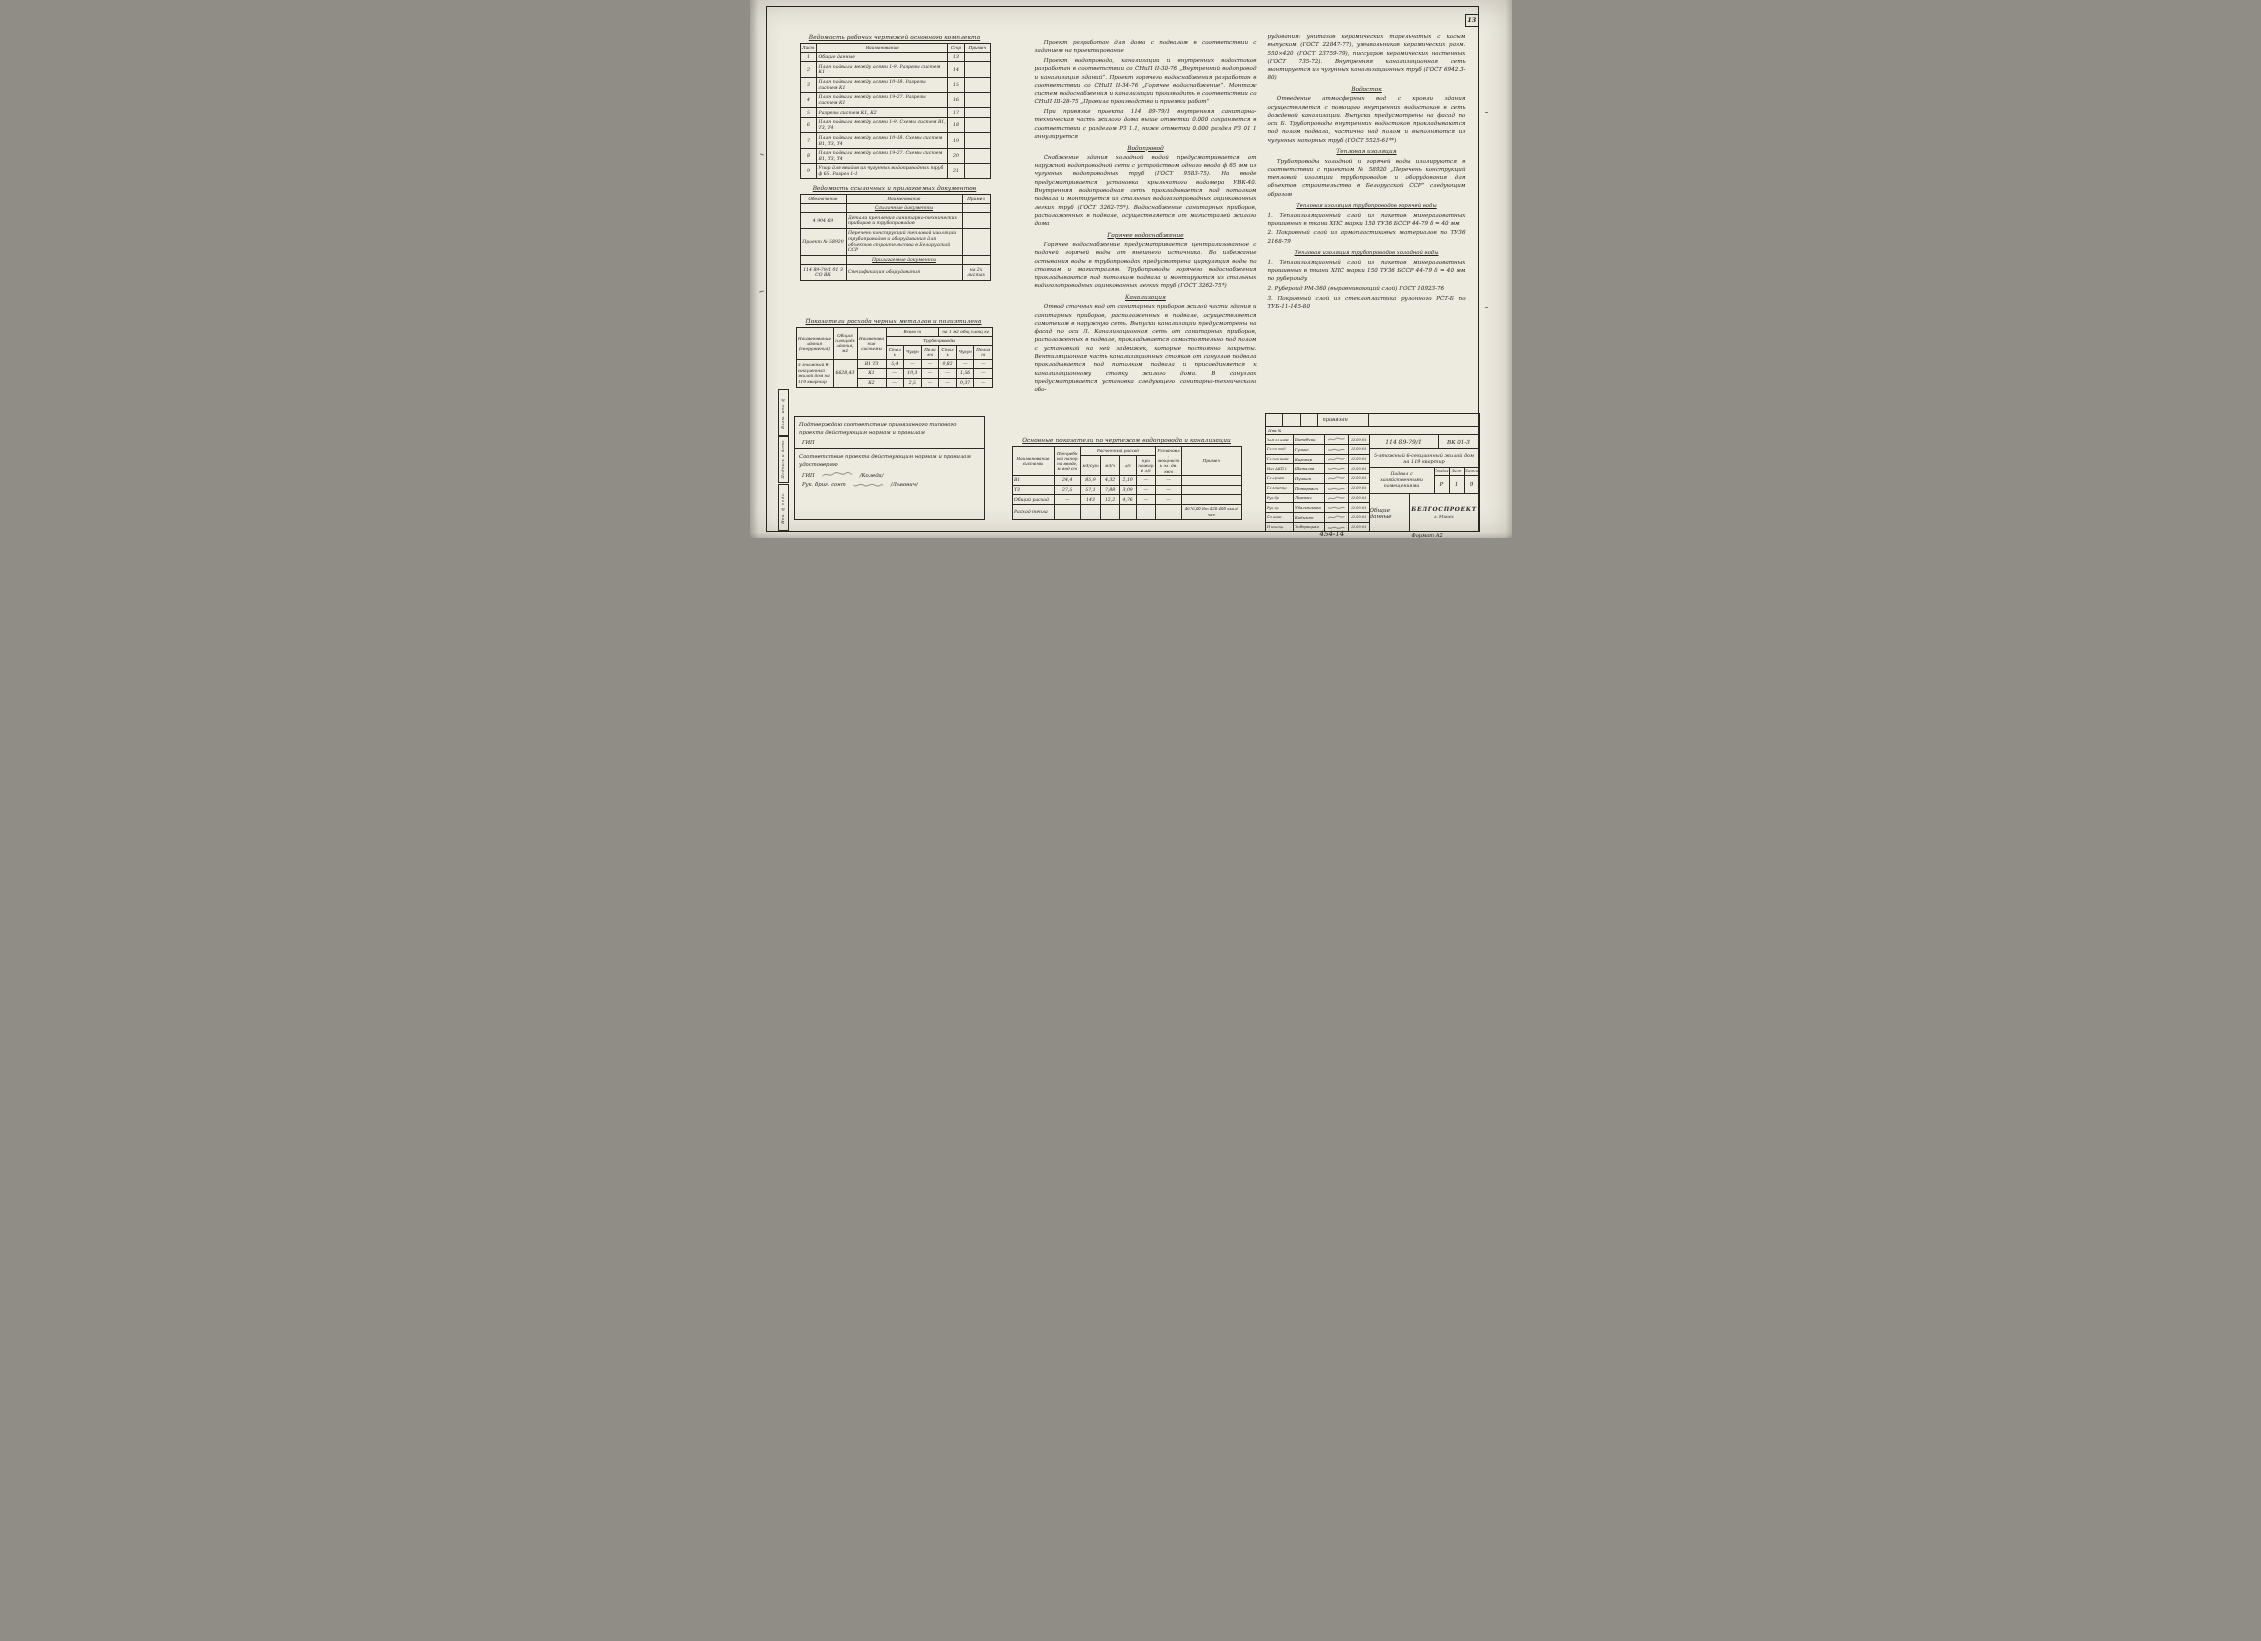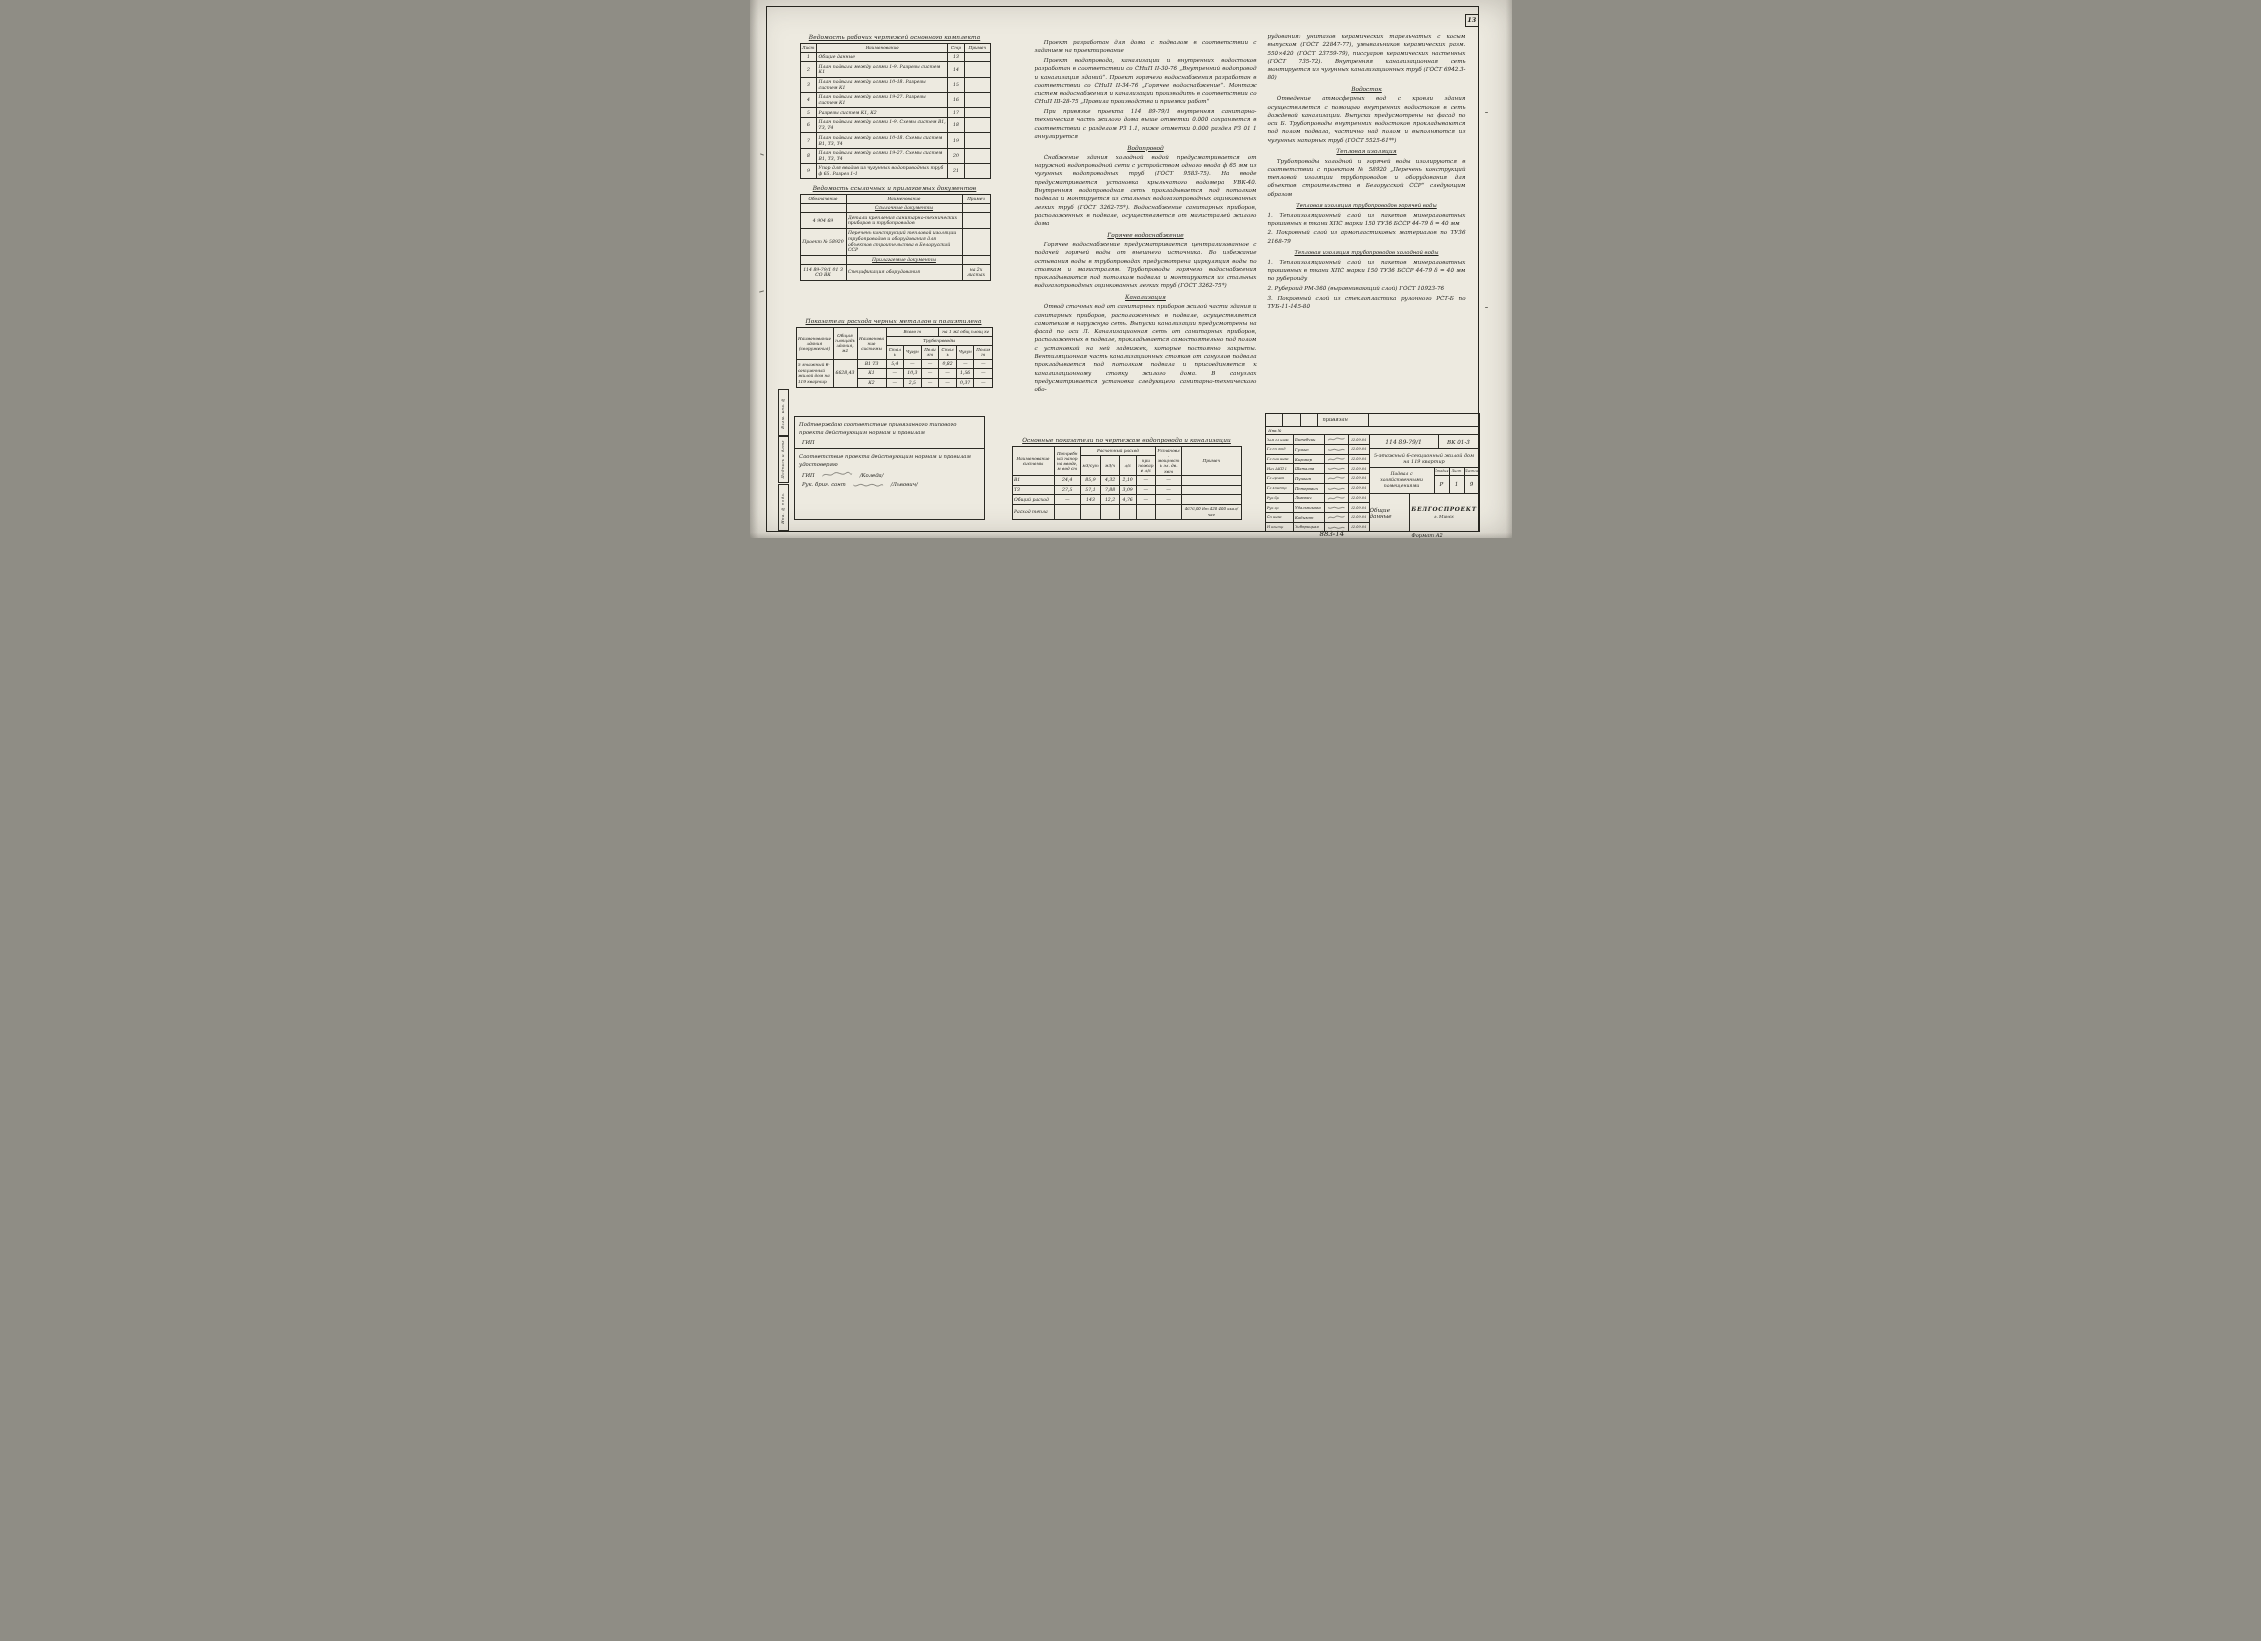--- a/index.html
+++ b/index.html
@@ -559,17 +559,17 @@
           <div class="tb-sname">Общие данные</div>
           <div class="tb-org">
             <div class="org-name">БЕЛГОСПРОЕКТ</div>
             <div class="org-city">г. Минск</div>
           </div>
         </div>
       </div>
     </div>
   </div>
 
-  <div class="below-frame" style="left:570px;top:530px;font-size:7px;">883-14</div>
+  <div class="below-frame" style="left:570px;top:530px;font-size:7px;">454-14</div>
   <div class="below-frame" style="left:662px;top:532px;font-size:5.1px;">Формат А2</div>
 
 </div>
 
 
 </body></html>

